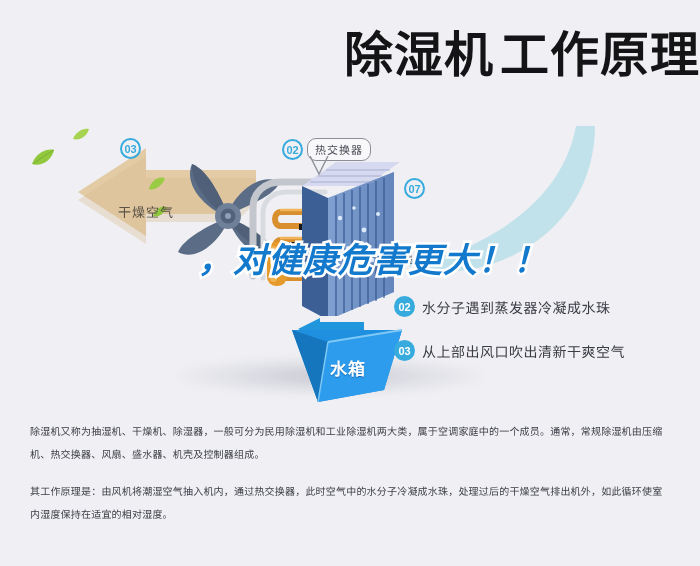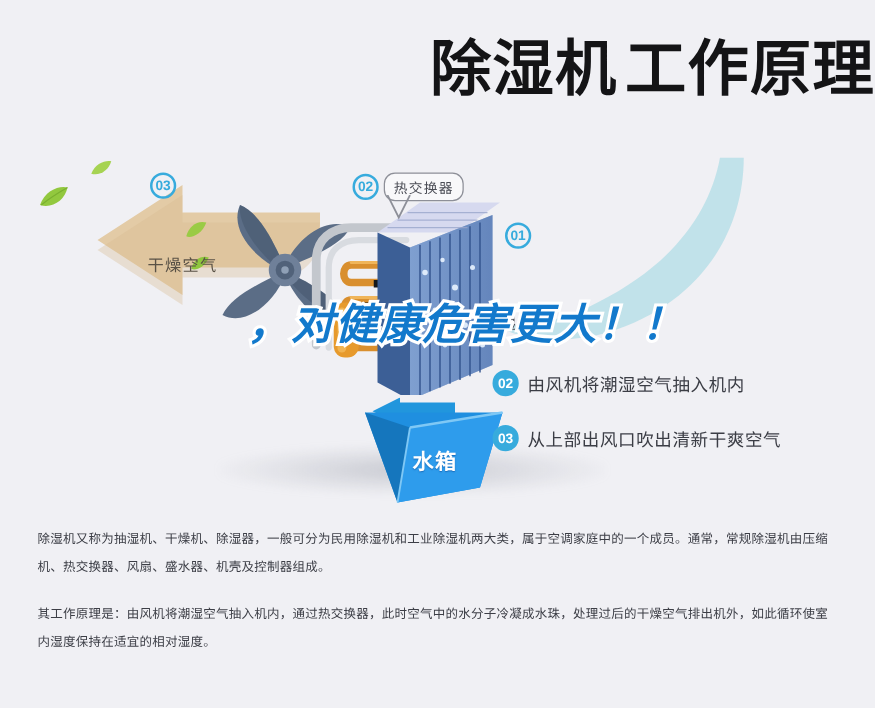--- a/index.html
+++ b/index.html
@@ -436,29 +436,29 @@
     <div class="callout-02">
       <span class="badge">02</span>
       <span class="bubble">热交换器</span>
     </div>
     <div class="bubble-tail">
       <svg width="22" height="22" viewBox="0 0 22 22">
         <path d="M2 0 L11 18 L20 0" stroke="#8d8f98" stroke-width="1.4" fill="none"></path>
       </svg>
     </div>
 
-    <span class="badge badge-01">01</span>
+    <span class="badge badge-01">07</span>
     <div class="label-humid">潮湿空气</div>
 
     <span class="badge badge-03-dry">03</span>
     <div class="label-dry">干燥空气</div>
 
     <div class="step-line step-02">
       <span class="badge filled">02</span>
-      <span>由风机将潮湿空气抽入机内</span>
+      <span>水分子遇到蒸发器冷凝成水珠</span>
     </div>
     <div class="step-line step-03">
       <span class="badge filled">03</span>
       <span>从上部出风口吹出清新干爽空气</span>
     </div>
 
   </div>
 
   <div class="overlay-headline">
     <div class="overlay-line l2">，对健康危害更大！！</div>

